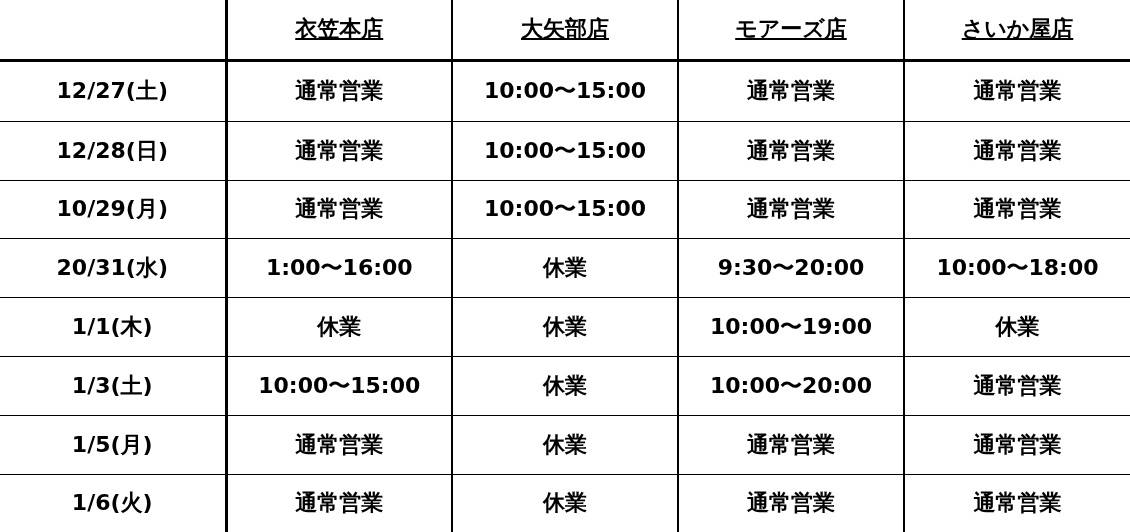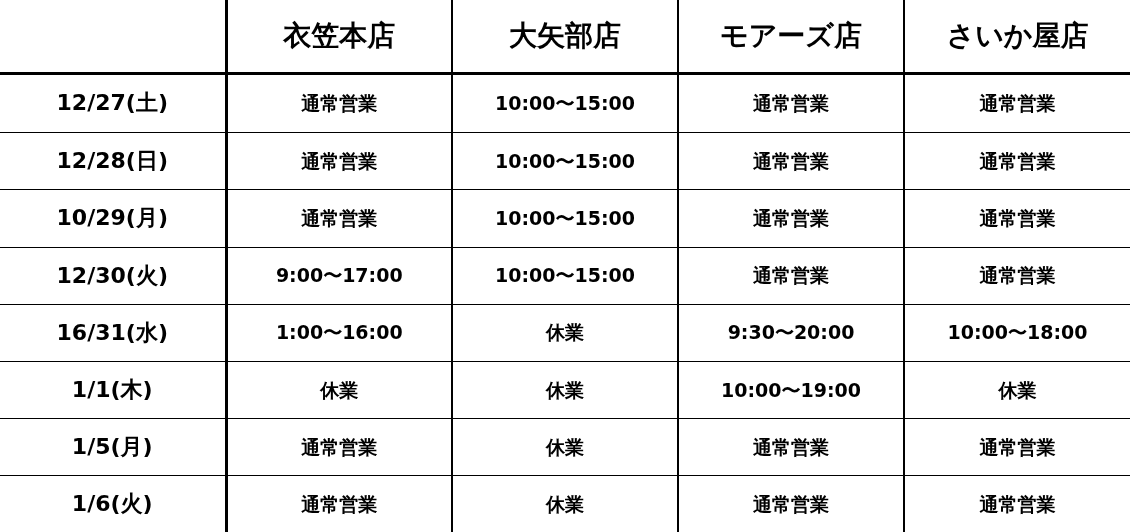--- a/index.html
+++ b/index.html
@@ -17,33 +17,34 @@
   #schedule-table {
     border-collapse: collapse;
     width: 1130px;
     height: 532px;
     table-layout: fixed;
   }
   #schedule-table td {
     text-align: center;
     vertical-align: middle;
     font-weight: bold;
-    font-size: 19px;
+    font-size: 22px;
     line-height: 1.1;
     padding: 0;
     border-left: 2px solid #000000;
     border-right: 2px solid #000000;
     border-top: 1px solid #000000;
     border-bottom: 1px solid #000000;
     white-space: nowrap;
   }
   #schedule-table tr.header-row td {
     border-top: none;
     border-bottom: 3px solid #000000;
-    font-size: 28px;
+    font-size: 22px;
+    text-decoration: underline;
   }
   #schedule-table tr:last-child td {
     border-bottom: none;
   }
   #schedule-table td.col-date {
     border-left: none;
     border-right: 3px solid #000000;
     font-size: 22px;
   }
   #schedule-table td.col-last {
@@ -86,45 +87,45 @@
     </tr>
 
     <tr>
       <td class="col-date">10/29(月)</td>
       <td>通常営業</td>
       <td>10:00〜15:00</td>
       <td>通常営業</td>
       <td class="col-last">通常営業</td>
     </tr>
 
-    <tr>
-      <td class="col-date">12/30(火)</td>
-      <td>9:00〜17:00</td>
-      <td>10:00〜15:00</td>
-      <td>通常営業</td>
-      <td class="col-last">通常営業</td>
-    </tr>
 
     <tr>
-      <td class="col-date">16/31(水)</td>
+      <td class="col-date">20/31(水)</td>
       <td>1:00〜16:00</td>
       <td>休業</td>
       <td>9:30〜20:00</td>
       <td class="col-last">10:00〜18:00</td>
     </tr>
 
     <tr>
       <td class="col-date">1/1(木)</td>
       <td>休業</td>
       <td>休業</td>
       <td>10:00〜19:00</td>
       <td class="col-last">休業</td>
     </tr>
 
 
+    <tr>
+      <td class="col-date">1/3(土)</td>
+      <td>10:00〜15:00</td>
+      <td>休業</td>
+      <td>10:00〜20:00</td>
+      <td class="col-last">通常営業</td>
+    </tr>
 
 
     <tr>
       <td class="col-date">1/5(月)</td>
       <td>通常営業</td>
       <td>休業</td>
       <td>通常営業</td>
       <td class="col-last">通常営業</td>
     </tr>
 

